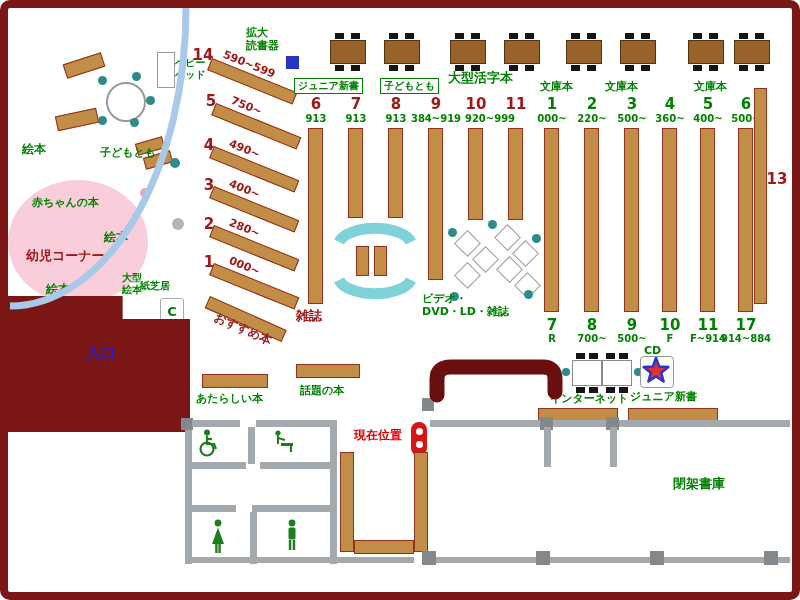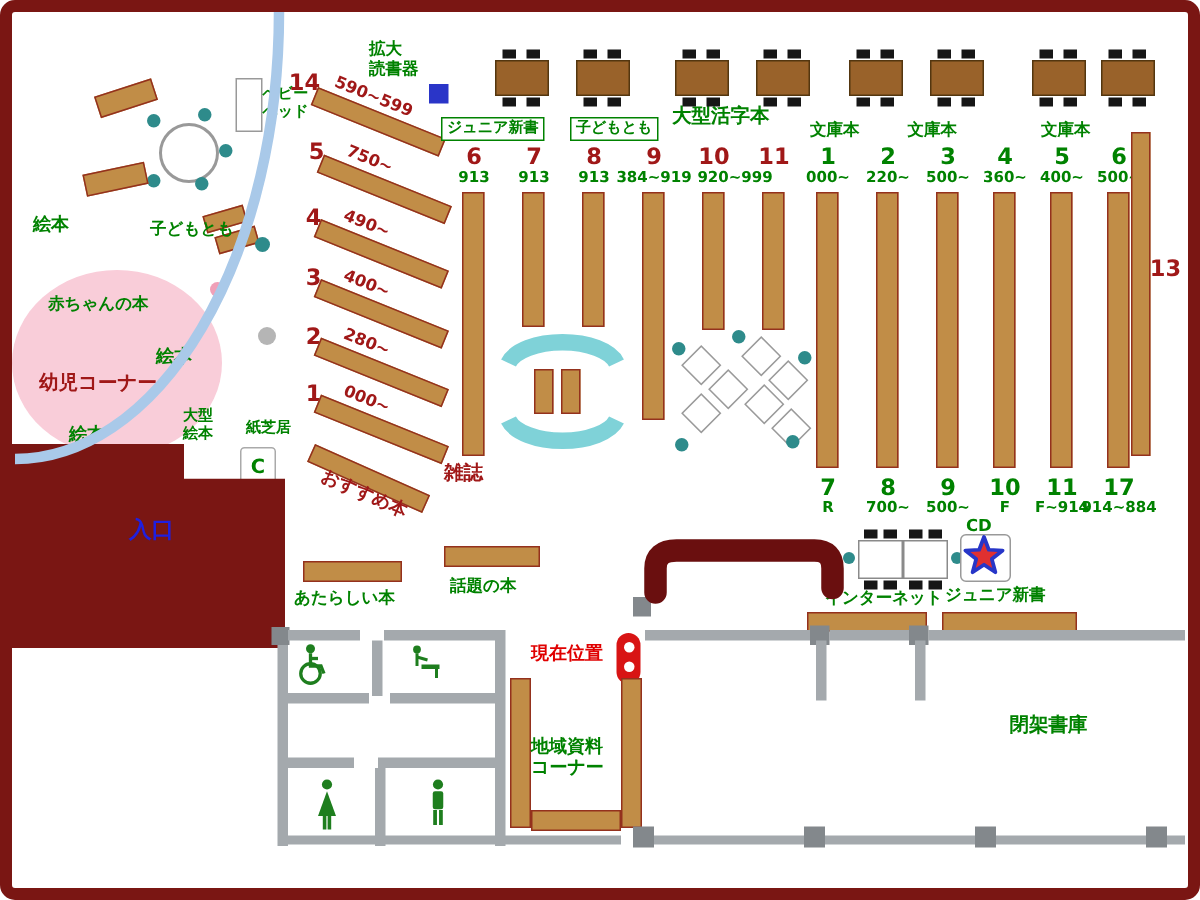--- a/index.html
+++ b/index.html
@@ -57,21 +57,21 @@
   <div class="lbl g" style="left:100px;top:146px">子どもとも</div>
   <div class="lbl g" style="left:22px;top:142px;font-size:12px">絵本</div>
   <div class="lbl g" style="left:32px;top:196px">赤ちゃんの本</div>
   <div class="lbl r" style="left:26px;top:248px;font-size:13px">幼児コーナー</div>
   <div class="lbl g" style="left:104px;top:230px;font-size:12px">絵本</div>
   <div class="lbl g" style="left:46px;top:282px;font-size:12px">絵本</div>
   <div class="lbl g ctr blk" style="left:122px;top:272px;font-size:10px">
     <span>大型</span>
       <span>絵本</span>
   </div>
-  <div class="lbl g" style="left:164px;top:280px;font-size:10px">紙芝居</div>
+  <div class="lbl g" style="left:140px;top:280px;font-size:10px">紙芝居</div>
 
   <div class="abs" style="left:160px;top:298px;width:22px;height:24px;background:#fff;border:1px solid #aaa;border-radius:3px;
               display:flex;align-items:center;justify-content:center">
     <span class="g" style="font-weight:bold;font-size:13px">C</span>
   </div>
 
   <div class="abs" style="left:8px;top:296px;width:182px;height:136px;background:#7a1613;
               clip-path:polygon(0 0,63% 0,63% 17%,100% 17%,100% 100%,0 100%)"></div>
   <div class="lbl" style="left:86px;top:344px;font-size:15px;color:#1f1fe0">入口</div>
 
@@ -139,20 +139,24 @@
   <div class="diam" style="left:458px;top:266px"></div>
   <div class="diam" style="left:498px;top:228px"></div>
   <div class="diam" style="left:516px;top:244px"></div>
   <div class="diam" style="left:500px;top:260px"></div>
   <div class="diam" style="left:518px;top:276px"></div>
   <div class="dot" style="left:448px;top:228px;width:9px;height:9px;background:#2e8b8b"></div>
   <div class="dot" style="left:488px;top:220px;width:9px;height:9px;background:#2e8b8b"></div>
   <div class="dot" style="left:532px;top:234px;width:9px;height:9px;background:#2e8b8b"></div>
   <div class="dot" style="left:450px;top:292px;width:9px;height:9px;background:#2e8b8b"></div>
   <div class="dot" style="left:524px;top:290px;width:9px;height:9px;background:#2e8b8b"></div>
+  <div class="lbl g blk" style="left:422px;top:292px">
+    <span>ビデオ・</span>
+      <span>DVD・LD・雑誌</span>
+  </div>
 
   <div class="lbl g ctr" style="left:540px;top:80px;width:44px">文庫本</div>
   <div class="lbl g ctr" style="left:605px;top:80px;width:44px">文庫本</div>
   <div class="lbl g ctr" style="left:694px;top:80px;width:44px">文庫本</div>
 
   <div class="num g" style="left:537px;top:95px">1</div>
   <div class="num g" style="left:577px;top:95px">2</div>
   <div class="num g" style="left:617px;top:95px">3</div>
   <div class="num g" style="left:655px;top:95px">4</div>
   <div class="num g" style="left:693px;top:95px">5</div>
@@ -268,24 +272,20 @@
 
   <div class="lbl" style="left:348px;top:428px;width:60px;text-align:center;font-size:12px;color:#e00000">現在位置</div>
   <div class="abs" style="left:411px;top:422px;width:16px;height:34px;background:#d81414;border-radius:8px">
     <div class="dot" style="left:4.5px;top:6px;width:7px;height:7px;background:#fff"></div>
     <div class="dot" style="left:4.5px;top:19px;width:7px;height:7px;background:#fff"></div>
   </div>
 
   <div class="shelf" style="left:340px;top:452px;width:14px;height:100px"></div>
   <div class="shelf" style="left:414px;top:452px;width:14px;height:100px"></div>
   <div class="shelf" style="left:354px;top:540px;width:60px;height:14px"></div>
-  <div class="lbl g ctr blk" style="left:354px;top:490px;width:74px;font-size:12px">
-    <span>地域資料</span>
-      <span>コーナー</span>
-  </div>
 
   <div class="lbl g ctr" style="left:673px;top:476px;width:64px;font-size:13px">閉架書庫</div>
 
   <div class="wall" style="left:185px;top:424px;width:7px;height:140px"></div>
   <div class="pillar" style="left:181px;top:418px;width:12px;height:12px"></div>
   <div class="wall" style="left:192px;top:420px;width:48px;height:7px"></div>
   <div class="wall" style="left:256px;top:420px;width:80px;height:7px"></div>
   <div class="wall" style="left:248px;top:427px;width:7px;height:37px"></div>
   <div class="wall" style="left:192px;top:462px;width:54px;height:7px"></div>
   <div class="wall" style="left:260px;top:462px;width:76px;height:7px"></div>

